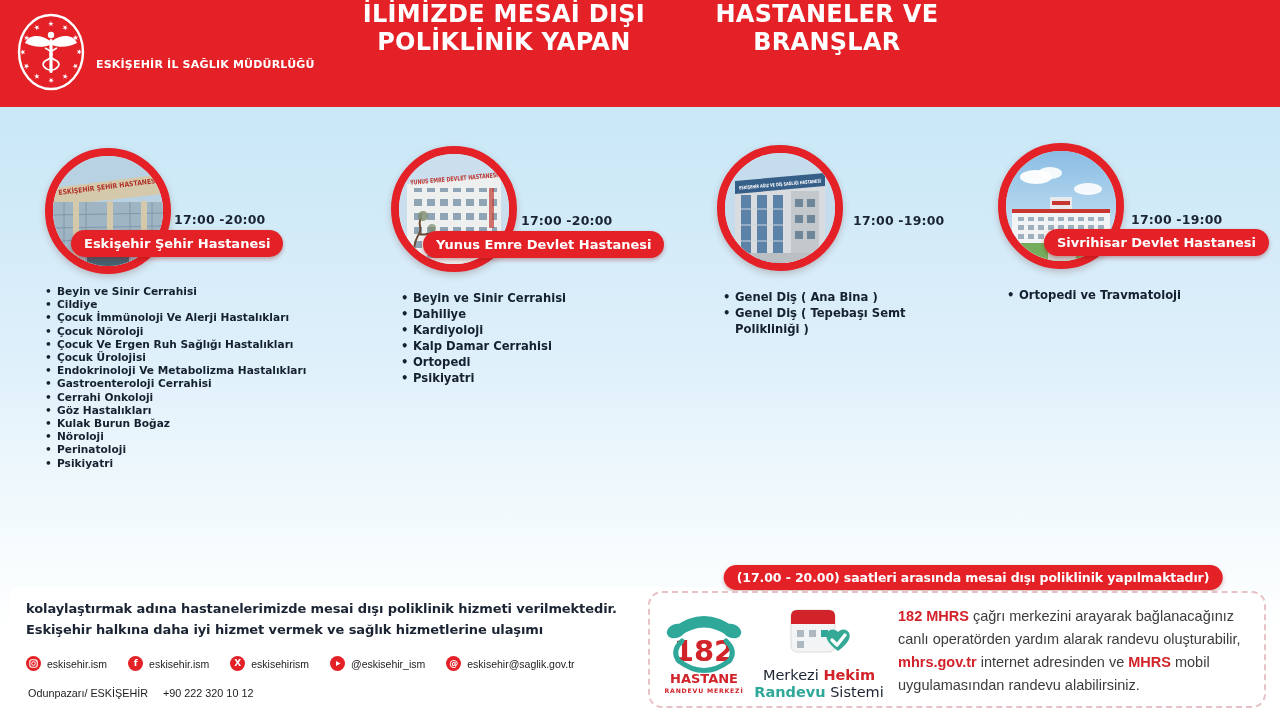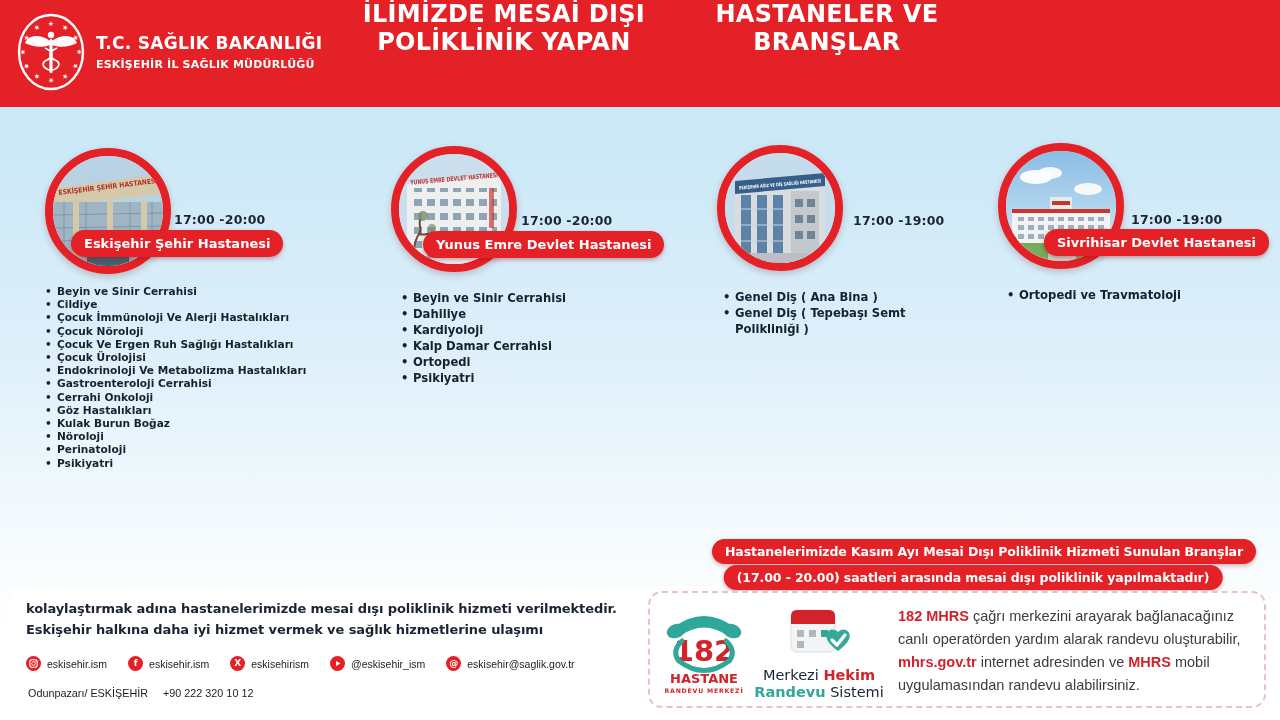--- a/index.html
+++ b/index.html
@@ -23,21 +23,21 @@
   .c1 { left:45px;  top:148px; } .c2 { left:391px; top:146px; }
   .c3 { left:717px; top:145px; } .c4 { left:998px; top:143px; }
 
   .time { position:absolute; font-size:12.5px; font-weight:700; color:#1b2433; letter-spacing:.2px; z-index:3; }
   .t1 { left:174px; top:212px; } .t2 { left:521px; top:213px; }
   .t3 { left:853px; top:213px; } .t4 { left:1131px; top:212px; }
 
   .pill { position:absolute; background:#e32127; color:#fff; font-weight:700; font-size:13px; padding:6px 13px;
           border-radius:16px; white-space:nowrap; box-shadow:0 2px 4px rgba(130,10,10,.35); z-index:3; }
   .p1 { left:71px;  top:230px; } .p2 { left:423px; top:231px; }
-  .p3 { left:754px; top:230px; } .p4 { left:1044px; top:229px;border-radius:13px; }
+  .p3 { left:754px; top:230px; } .p4 { left:1044px; top:229px; }
 
   ul.branches { position:absolute; list-style:none; font-weight:700; color:#15212e; }
   ul.branches li { position:relative; padding-left:13px; }
   ul.branches li::before { content:"•"; position:absolute; left:1px; }
   .l1 { left:44px;  top:285px; font-size:10.6px; line-height:13.2px; }
   .l2 { left:400px; top:290px; font-size:11.6px; line-height:16px; }
   .l3 { left:722px; top:289px; font-size:11.6px; line-height:16px; width:198px; }
   .l4 { left:1006px; top:287px; font-size:11.6px; line-height:16px; }
 
   
@@ -115,21 +115,20 @@
             <text x="35" y="14">★</text>
           </g>
       </g>
       <circle cx="35" cy="23" r="3.2" fill="#ffffff"></circle>
       <path d="M34 29 C24 21 12 23 9 31 C16 35 27 36 34 33 Z" fill="#ffffff"></path>
       <path d="M36 29 C46 21 58 23 61 31 C54 35 43 36 36 33 Z" fill="#ffffff"></path>
       <rect x="33.4" y="27" width="3.2" height="34" rx="1.6" fill="#ffffff"></rect>
       <path d="M29 36 C38 40 38 45 29 49 C24 53 30 58 35 58" stroke="#ffffff" stroke-width="1.8" fill="none"></path>
       <path d="M41 36 C32 40 32 45 41 49 C46 53 40 58 35 58" stroke="#ffffff" stroke-width="1.8" fill="none"></path>
     </svg>
-    <div class="org-name">T.C. SAĞLIK BAKANLIĞI</div>
     <div class="org-sub">ESKİŞEHİR İL SAĞLIK MÜDÜRLÜĞÜ</div>
     <div class="main-title">
       <div>İLİMİZDE MESAİ DIŞI POLİKLİNİK YAPAN</div>
       <div>HASTANELER VE BRANŞLAR</div>
     </div>
   </header>
 
   <div class="photo c1">
     <svg viewBox="0 0 110 110">
       <rect x="0" y="0" width="110" height="110" fill="#b8d2e4"></rect>
@@ -254,21 +253,20 @@
       <rect x="0" y="92" width="110" height="18" fill="#76ad5c"></rect>
       <rect x="42" y="96" width="28" height="14" fill="#cfd4d0"></rect>
     </svg>
   </div>
   <div class="time t4">17:00 -19:00</div>
   <div class="pill p4">Sivrihisar Devlet Hastanesi</div>
   <ul class="branches l4">
     <li>Ortopedi ve Travmatoloji</li>
   </ul>
 
-  <div class="banner b1">Hastanelerimizde Kasım Ayı Mesai Dışı Poliklinik Hizmeti Sunulan Branşlar</div>
   <div class="banner b2">(17.00 - 20.00) saatleri arasında mesai dışı poliklinik yapılmaktadır)</div>
 
   <div class="note-box">
     <div class="note-text">
       <div>kolaylaştırmak adına hastanelerimizde mesai dışı poliklinik hizmeti verilmektedir.</div>
       <div>Eskişehir halkına daha iyi hizmet vermek ve sağlık hizmetlerine ulaşımı</div>
     </div>
   </div>
 
   <div class="social">

